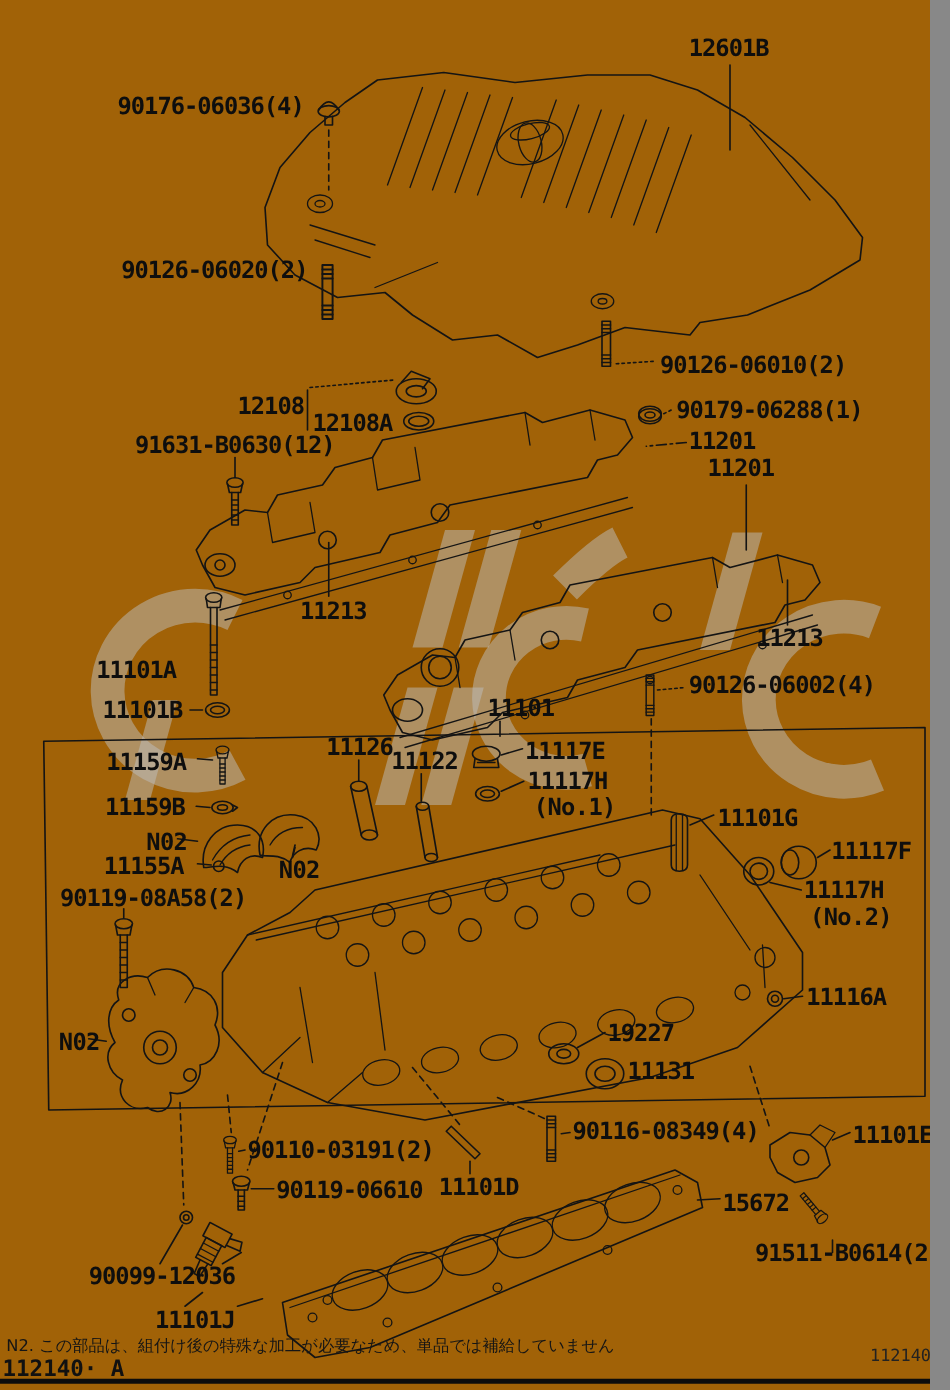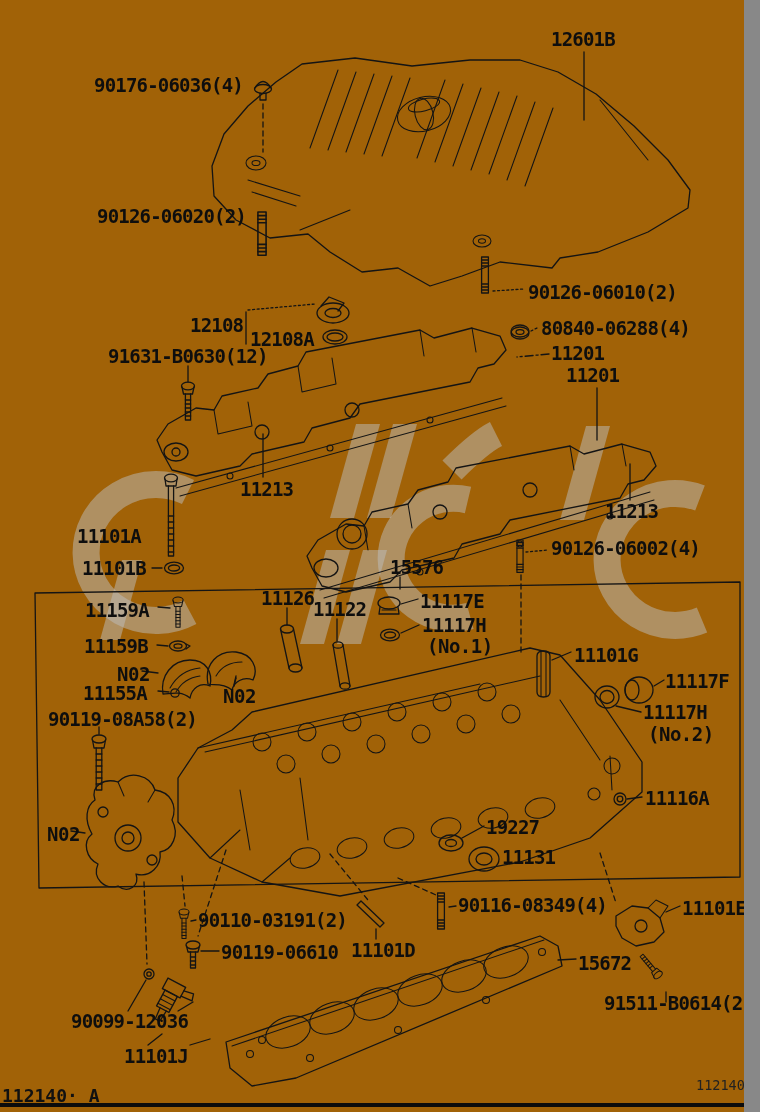--- a/index.html
+++ b/index.html
@@ -385,28 +385,28 @@
   </g>
 </svg>
 
 <div class="pl" style="left:551px;top:30px">12601B</div>
 <div class="pl" style="left:94px;top:76px">90176-06036(4)</div>
 <div class="pl" style="left:97px;top:207px">90126-06020(2)</div>
 <div class="pl" style="left:528px;top:283px">90126-06010(2)</div>
 <div class="pl" style="left:190px;top:316px">12108</div>
 <div class="pl" style="left:250px;top:330px">12108A</div>
 <div class="pl" style="left:108px;top:347px">91631-B0630(12)</div>
-<div class="pl" style="left:541px;top:319px">80840-06288(4)</div>
+<div class="pl" style="left:541px;top:319px">90179-06288(1)</div>
 <div class="pl" style="left:551px;top:344px">11201</div>
 <div class="pl" style="left:566px;top:366px">11201</div>
 <div class="pl" style="left:240px;top:480px">11213</div>
 <div class="pl" style="left:605px;top:502px">11213</div>
 <div class="pl" style="left:77px;top:527px">11101A</div>
 <div class="pl" style="left:82px;top:559px">11101B</div>
-<div class="pl" style="left:390px;top:558px">15576</div>
+<div class="pl" style="left:390px;top:558px">11101</div>
 <div class="pl" style="left:551px;top:539px">90126-06002(4)</div>
 <div class="pl" style="left:85px;top:601px">11159A</div>
 <div class="pl" style="left:261px;top:589px">11126</div>
 <div class="pl" style="left:313px;top:600px">11122</div>
 <div class="pl" style="left:420px;top:592px">11117E</div>
 <div class="pl" style="left:422px;top:616px">11117H</div>
 <div class="pl pls" style="left:427px;top:637px">(No.1)</div>
 <div class="pl" style="left:84px;top:637px">11159B</div>
 <div class="pl pls" style="left:117px;top:665px">N02</div>
 <div class="pl" style="left:83px;top:684px">11155A</div>
@@ -423,17 +423,18 @@
 <div class="pl" style="left:198px;top:911px">90110-03191(2)</div>
 <div class="pl" style="left:458px;top:896px">90116-08349(4)</div>
 <div class="pl" style="left:682px;top:899px">11101E</div>
 <div class="pl" style="left:221px;top:943px">90119-06610</div>
 <div class="pl" style="left:351px;top:941px">11101D</div>
 <div class="pl" style="left:578px;top:954px">15672</div>
 <div class="pl" style="left:604px;top:994px">91511-B0614(2)</div>
 <div class="pl" style="left:71px;top:1012px">90099-12036</div>
 <div class="pl" style="left:124px;top:1047px">11101J</div>
 
+<div class="note" style="left:5px;top:1068px">N2. この部品は、組付け後の特殊な加工が必要なため、単品では補給していません</div>
 <div class="codeL" style="left:2px;top:1085px">112140· A</div>
 <div class="codeR" style="left:696px;top:1077px">112140</div>
 <div class="botline"></div>
 
 </div>
 
 </body></html>

